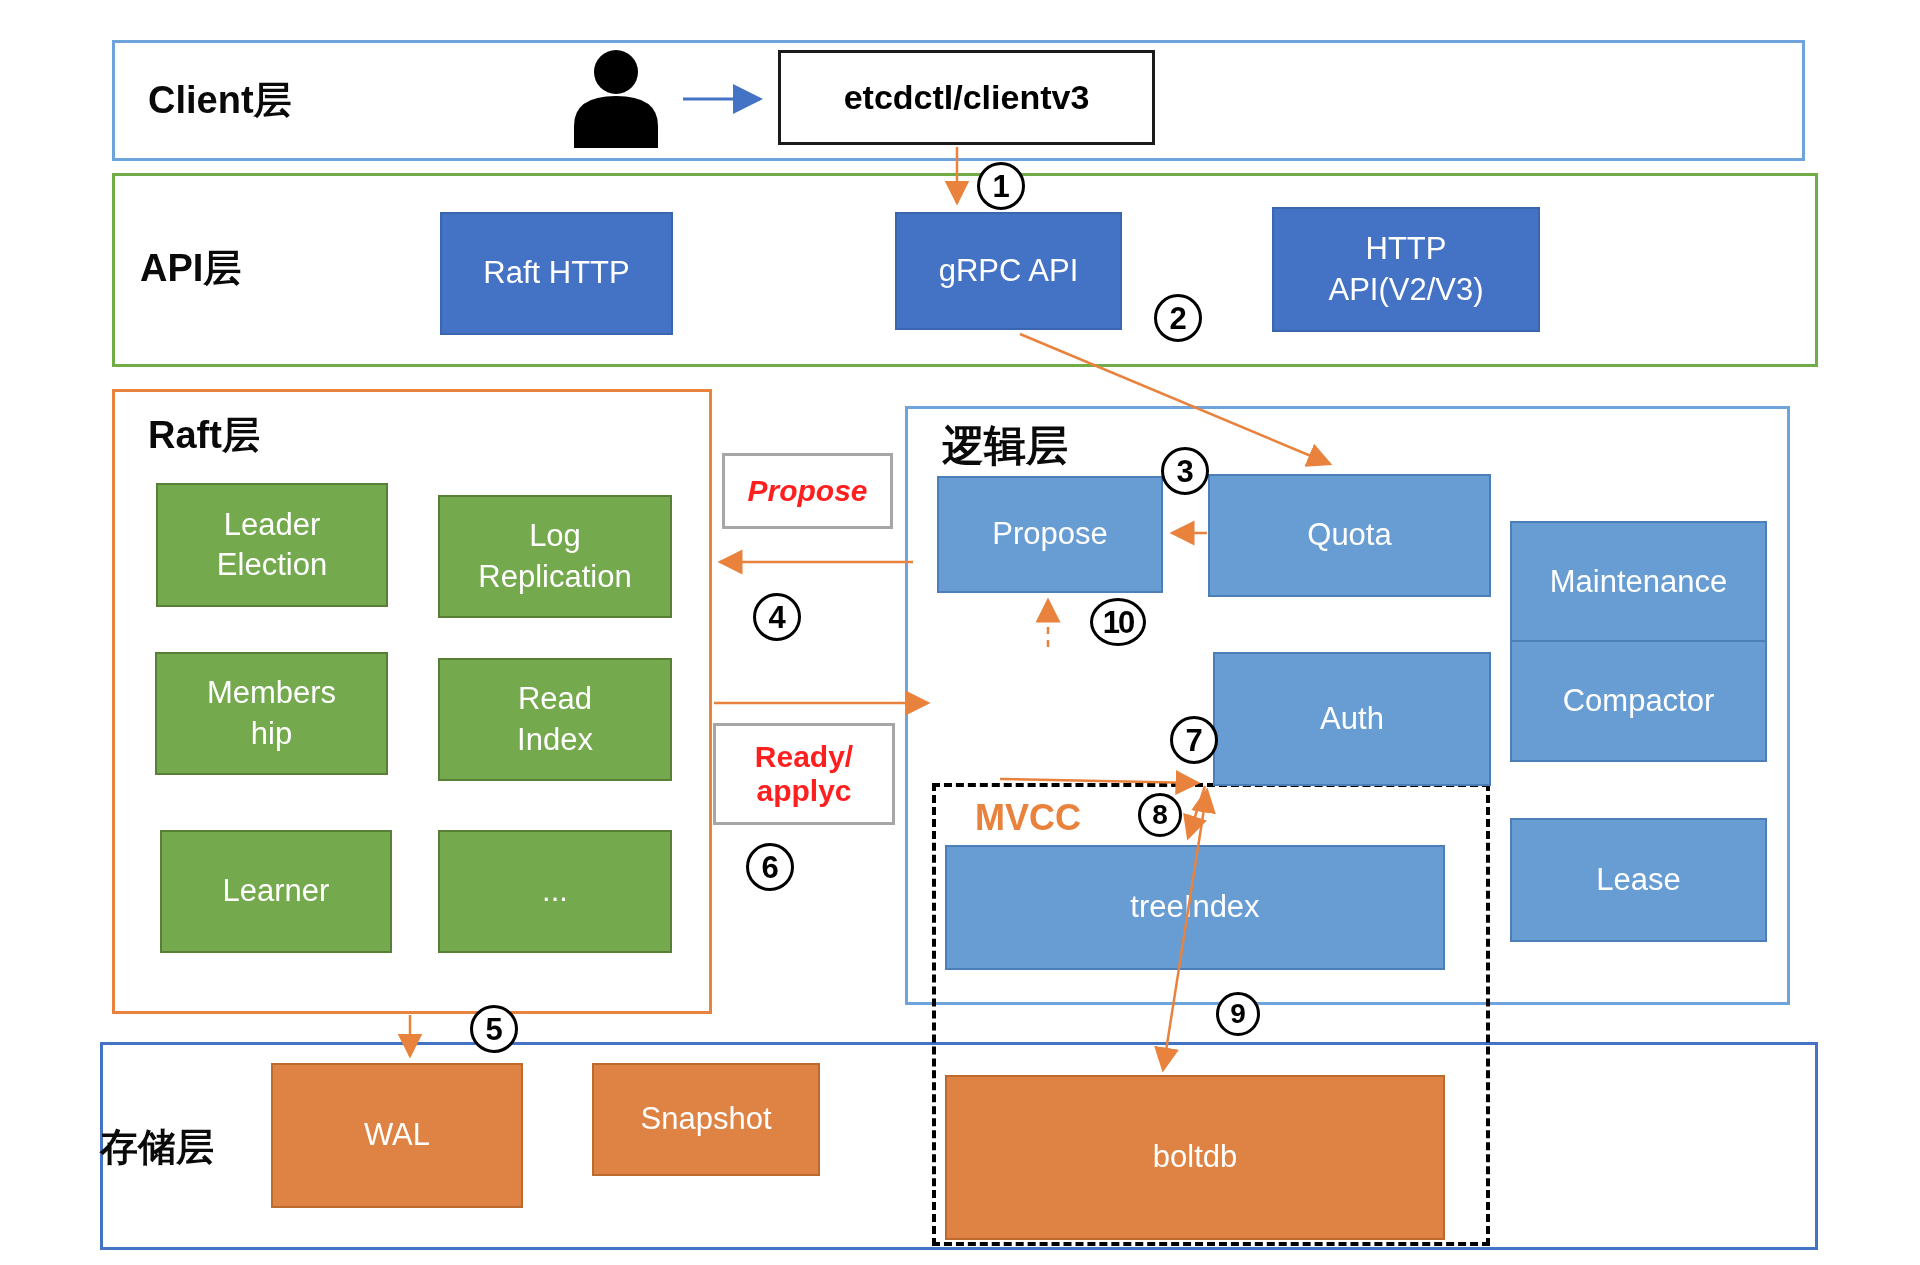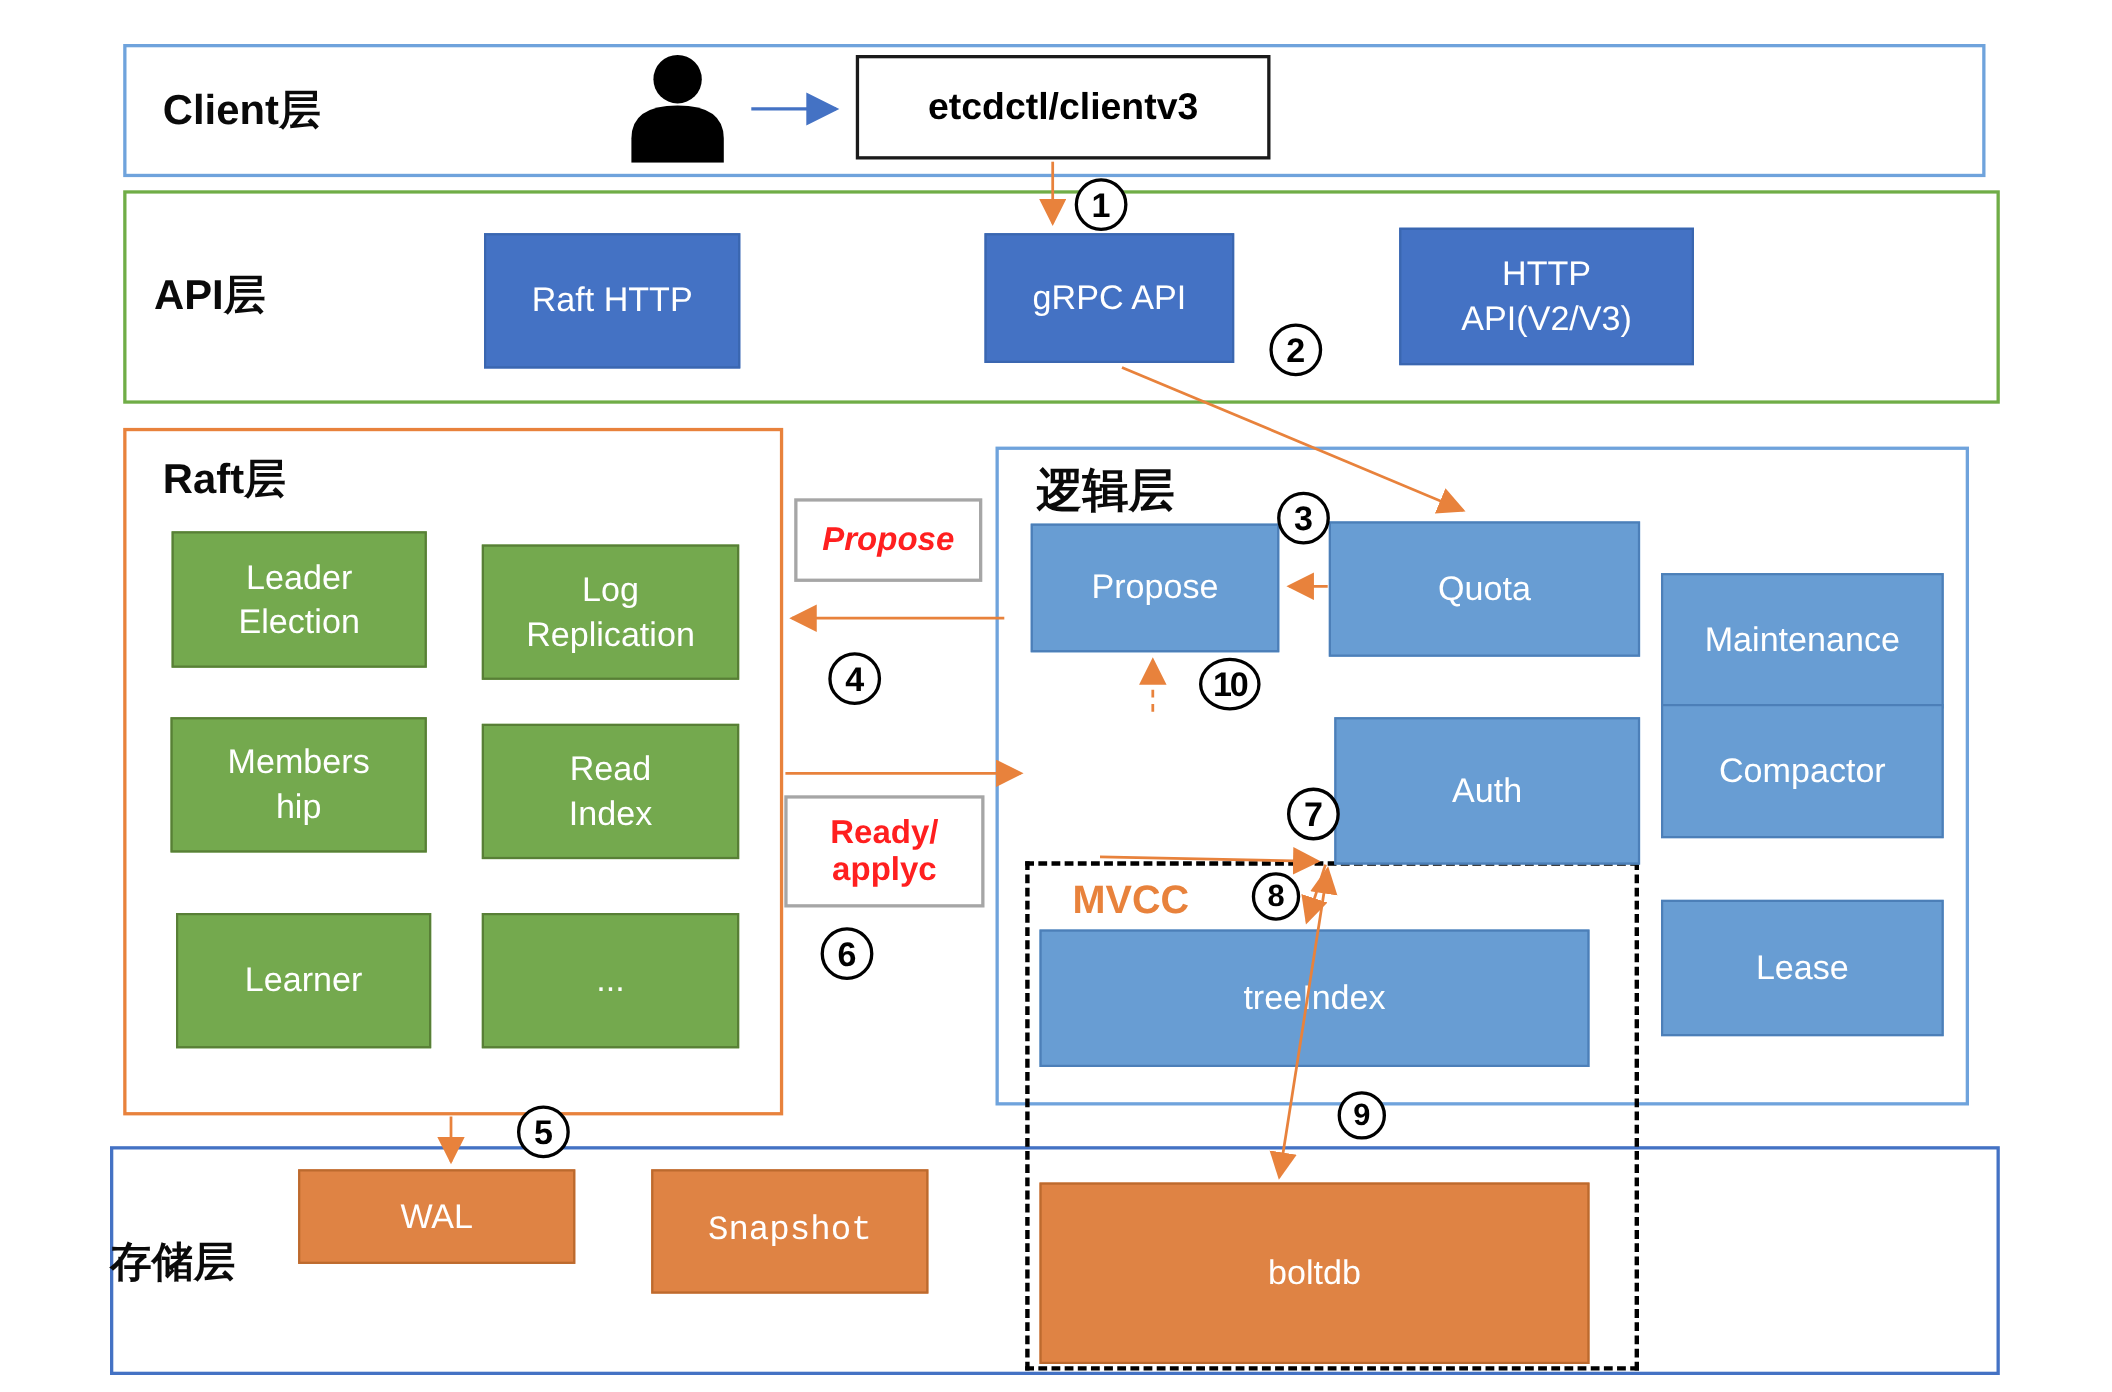--- a/index.html
+++ b/index.html
@@ -97,22 +97,22 @@
 applyc</div>
 
   <div class="box lightblue" style="left:937px;top:476px;width:226px;height:117px;">Propose</div>
   <div class="box lightblue" style="left:1208px;top:474px;width:283px;height:123px;">Quota</div>
   <div class="box lightblue" style="left:1510px;top:473px;width:257px;height:123px;margin-top:48px;">Maintenance</div>
   <div class="box lightblue" style="left:1213px;top:652px;width:278px;height:134px;">Auth</div>
   <div class="box lightblue" style="left:1510px;top:640px;width:257px;height:122px;">Compactor</div>
   <div class="box lightblue" style="left:1510px;top:818px;width:257px;height:124px;">Lease</div>
   <div class="box lightblue" style="left:945px;top:845px;width:500px;height:125px;">treeIndex</div>
 
-  <div class="box orangebox" style="left:271px;top:1063px;width:252px;height:86px;">WAL</div>
-  <div class="box orangebox" style="left:592px;top:1063px;width:252px;height:113px;font-family:Liberation Mono, monospace;">Snapshot</div>
+  <div class="box orangebox" style="left:271px;top:1063px;width:252px;height:145px;">WAL</div>
+  <div class="box orangebox" style="left:592px;top:1063px;width:228px;height:113px;">Snapshot</div>
   <div class="box orangebox" style="left:945px;top:1075px;width:500px;height:165px;">boltdb</div>
 
   <svg class="overlay">
     <defs>
       <marker id="ah-o" markerWidth="12" markerHeight="12" refX="9" refY="5" orient="auto-start-reverse">
         <path d="M0,0 L10,5 L0,10 Z" fill="#E8823C"></path>
       </marker>
       <marker id="ah-b" markerWidth="12" markerHeight="12" refX="9" refY="5" orient="auto">
         <path d="M0,0 L10,5 L0,10 Z" fill="#4472C4"></path>
       </marker>

